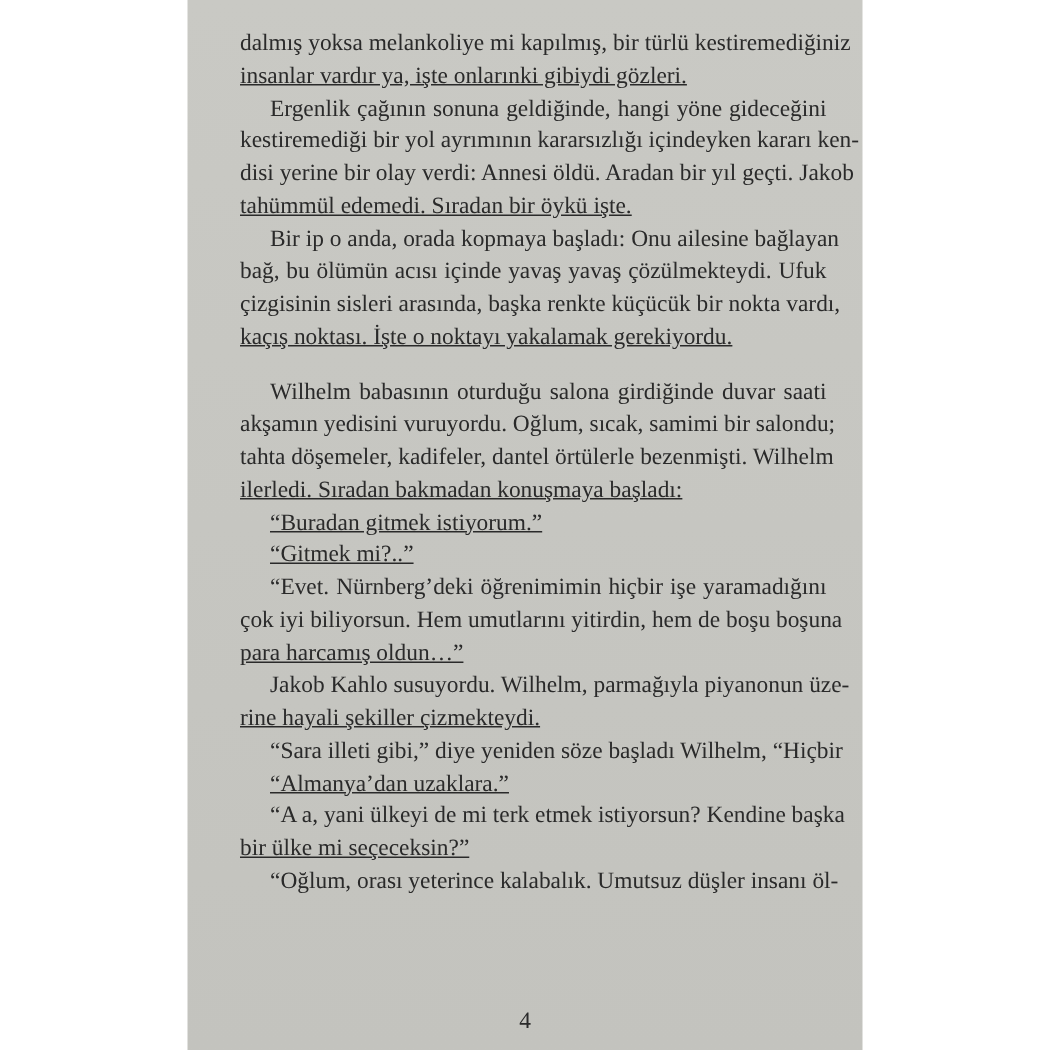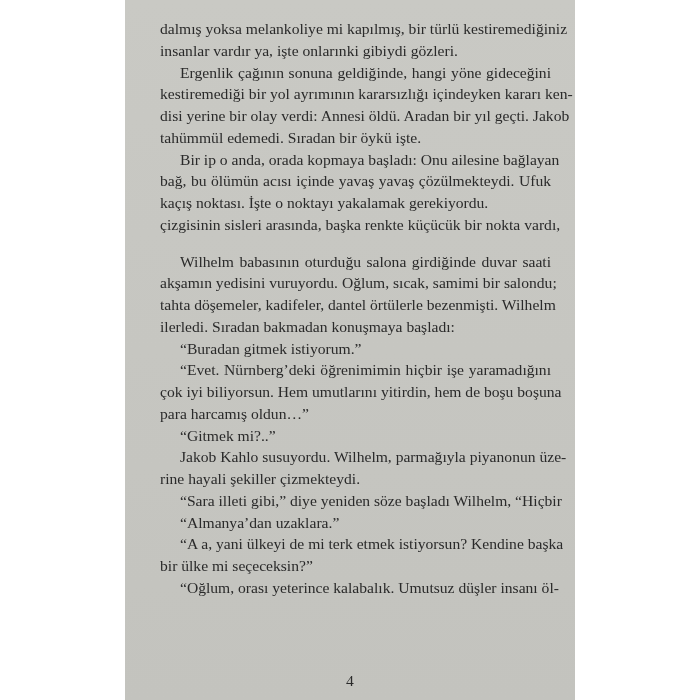--- a/index.html
+++ b/index.html
@@ -31,20 +31,21 @@
       hyphens: manual;
     }
     .line {
       display: block;
       text-align: justify;
       text-align-last: justify;
       white-space: nowrap;
     }
     .line.last {
       text-align-last: left;
+      text-decoration: underline;
     }
     .line.indent { padding-left: 20px; }
     .section-gap { height: 15px; }
     .page-number {
       position: absolute;
       left: 0;
       width: 450px;
       top: 672px;
       text-align: center;
       font-family: "Liberation Serif", "DejaVu Serif", serif;
@@ -64,42 +65,42 @@
     </div>
     <div>
       <span class="line indent">Ergenlik çağının sonuna geldiğinde, hangi yöne gideceğini</span>
       <span class="line">kestiremediği bir yol ayrımının kararsızlığı içindeyken kararı ken-</span>
       <span class="line">disi yerine bir olay verdi: Annesi öldü. Aradan bir yıl geçti. Jakob</span>
       <span class="line last">tahümmül edemedi. Sıradan bir öykü işte.</span>
     </div>
     <div>
       <span class="line indent">Bir ip o anda, orada kopmaya başladı: Onu ailesine bağlayan</span>
       <span class="line">bağ, bu ölümün acısı içinde yavaş yavaş çözülmekteydi. Ufuk</span>
+      <span class="line">çizgisinin sisleri arasında, başka renkte küçücük bir nokta vardı,</span>
       <span class="line last">kaçış noktası. İşte o noktayı yakalamak gerekiyordu.</span>
-      <span class="line">çizgisinin sisleri arasında, başka renkte küçücük bir nokta vardı,</span>
     </div>
 
     <div class="section-gap"></div>
 
     <div>
       <span class="line indent">Wilhelm babasının oturduğu salona girdiğinde duvar saati</span>
       <span class="line">akşamın yedisini vuruyordu. Oğlum, sıcak, samimi bir salondu;</span>
       <span class="line">tahta döşemeler, kadifeler, dantel örtülerle bezenmişti. Wilhelm</span>
       <span class="line last">ilerledi. Sıradan bakmadan konuşmaya başladı:</span>
     </div>
     <div>
       <span class="line indent last">“Buradan gitmek istiyorum.”</span>
     </div>
     <div>
+      <span class="line indent last">“Gitmek mi?..”</span>
+    </div>
+    <div>
       <span class="line indent">“Evet. Nürnberg’deki öğrenimimin hiçbir işe yaramadığını</span>
       <span class="line">çok iyi biliyorsun. Hem umutlarını yitirdin, hem de boşu boşuna</span>
       <span class="line last">para harcamış oldun…”</span>
-    </div>
-    <div>
-      <span class="line indent last">“Gitmek mi?..”</span>
     </div>
     <div>
       <span class="line indent">Jakob Kahlo susuyordu. Wilhelm, parmağıyla piyanonun üze-</span>
       <span class="line last">rine hayali şekiller çizmekteydi.</span>
     </div>
     <div>
       <span class="line indent">“Sara illeti gibi,” diye yeniden söze başladı Wilhelm, “Hiçbir</span>
     </div>
     <div>
       <span class="line indent last">“Almanya’dan uzaklara.”</span>

